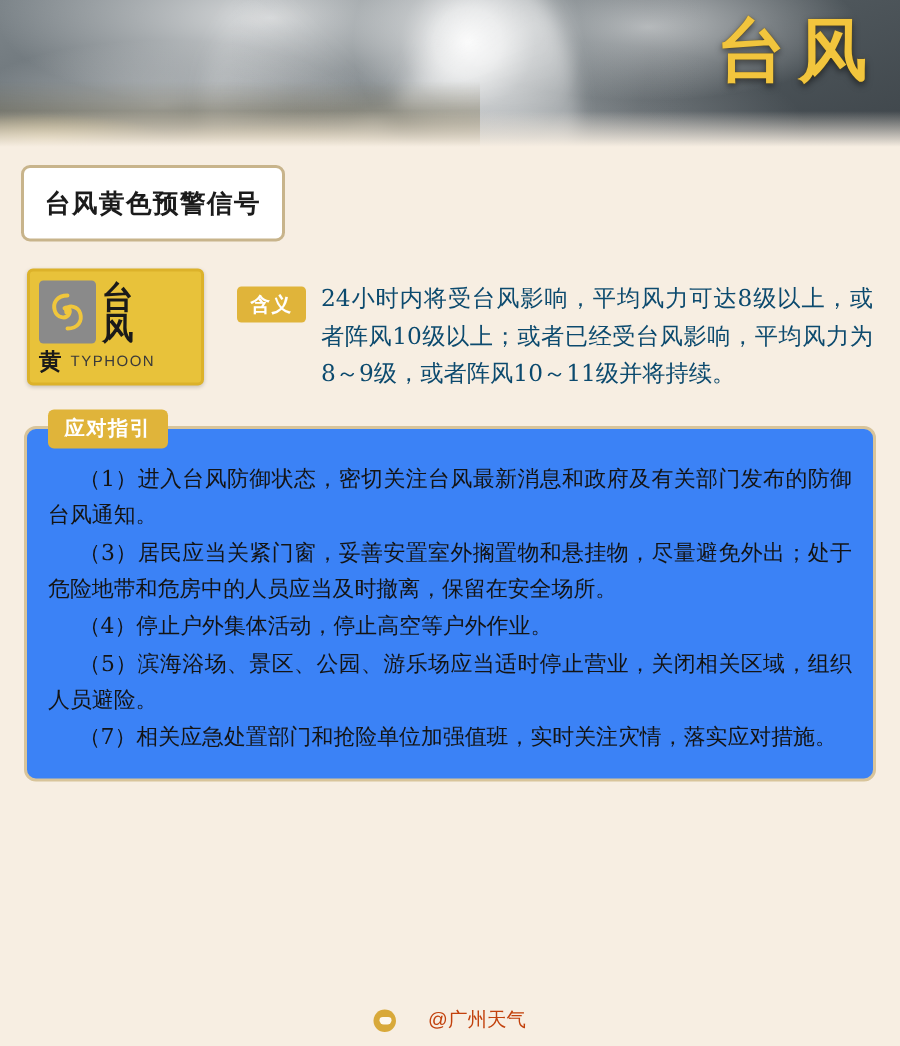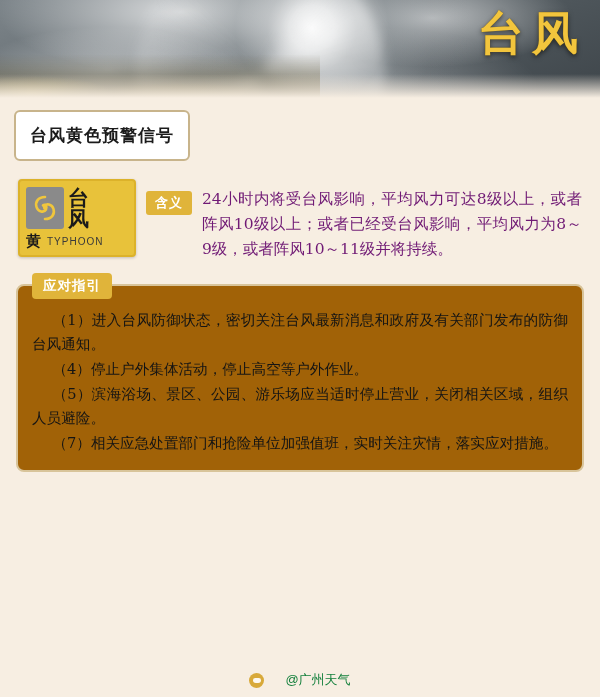--- a/index.html
+++ b/index.html
@@ -163,37 +163,38 @@
     flex: 0 0 auto;
     margin-top: 12px;
     background: #e0b43a;
     color: #ffffff;
     font-size: 13px;
     font-weight: bold;
     padding: 3px 9px;
     border-radius: 3px;
     letter-spacing: 1px;
     white-space: nowrap;
+    margin-left: 12px;
   }
   .meaning-text {
     flex: 1 1 auto;
     margin-top: 8px;
     font-family: "DejaVu Serif", serif;
     font-size: 15.5px;
     line-height: 1.62;
-    color: #701a75;
+    color: #0c4a6e;
     text-align: justify;
   }
 
   
   .guide-box {
     margin: 22px 16px 0 16px;
     border: 2px solid #d8c49a;
     border-radius: 8px;
-    background: #a16207;
+    background: #3b82f6;
     padding: 18px 14px 14px 14px;
     position: relative;
   }
   .guide-tag {
     position: absolute;
     top: -13px; left: 14px;
     background: #e0b43a;
     color: #ffffff;
     font-size: 13.5px;
     font-weight: bold;
@@ -217,21 +218,21 @@
   }
 
   
   .footer {
     position: absolute;
     left: 0; right: 0; bottom: 8px;
     display: flex;
     align-items: center;
     justify-content: center;
     gap: 21px;
-    color: #15803d;
+    color: #c2410c;
     font-size: 13px;
   }
   .weibo-icon {
     display: inline-block;
     width: 15px; height: 15px;
     border-radius: 50%;
     background: #d8a93a;
     position: relative;
   }
   .weibo-icon::before {
@@ -288,20 +289,21 @@
 
   <div class="meaning-tag">含义</div>
   <div class="meaning-text">24小时内将受台风影响，平均风力可达8级以上，或者阵风10级以上；或者已经受台风影响，平均风力为8～9级，或者阵风10～11级并将持续。</div>
 </div>
 
 
 <div class="guide-box">
   <div class="guide-tag">应对指引</div>
   <ul class="guide-list">
     <li>（1）进入台风防御状态，密切关注台风最新消息和政府及有关部门发布的防御台风通知。</li>
+    <li>（3）居民应当关紧门窗，妥善安置室外搁置物和悬挂物，尽量避免外出；处于危险地带和危房中的人员应当及时撤离，保留在安全场所。</li>
     <li>（4）停止户外集体活动，停止高空等户外作业。</li>
     <li>（5）滨海浴场、景区、公园、游乐场应当适时停止营业，关闭相关区域，组织人员避险。</li>
     <li>（7）相关应急处置部门和抢险单位加强值班，实时关注灾情，落实应对措施。</li>
   </ul>
 </div>
 
 
 <div class="footer">
   <span class="weibo-icon"></span>
   <span>@广州天气</span>

